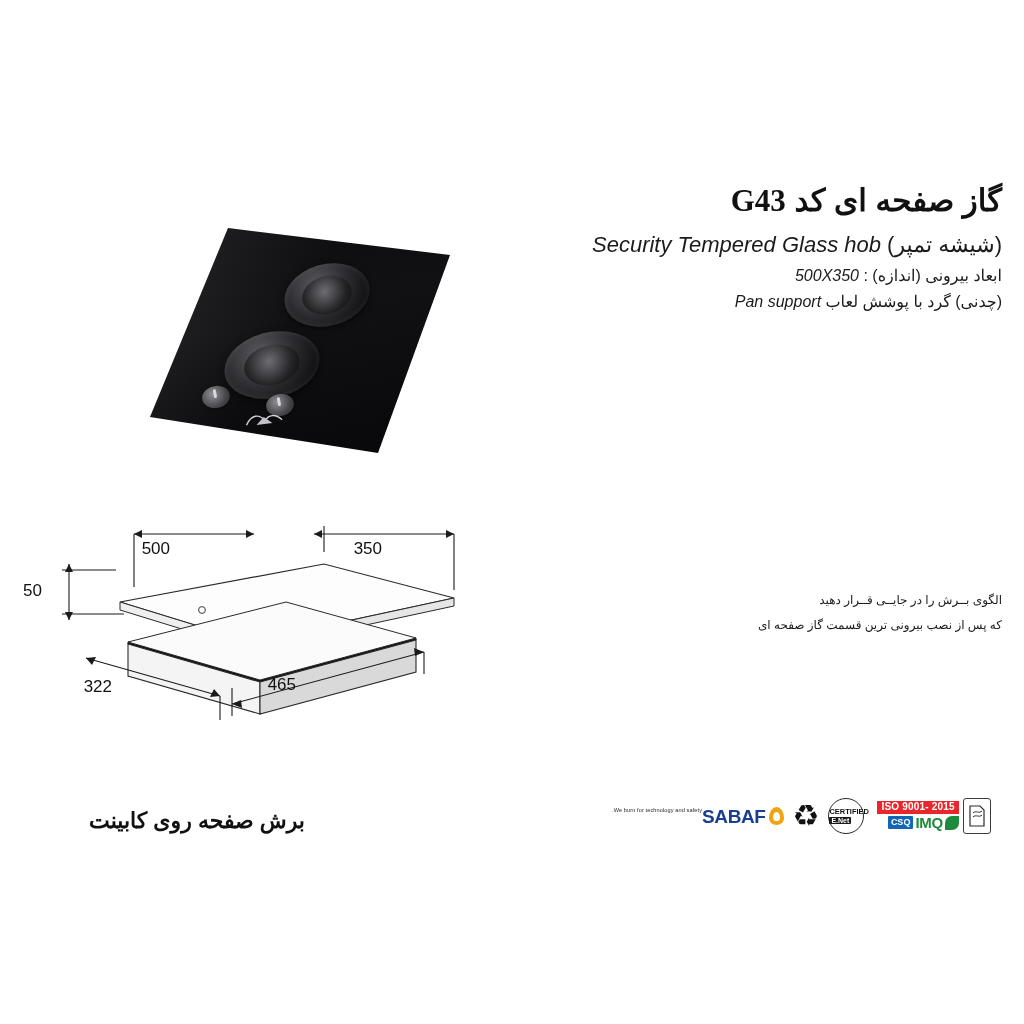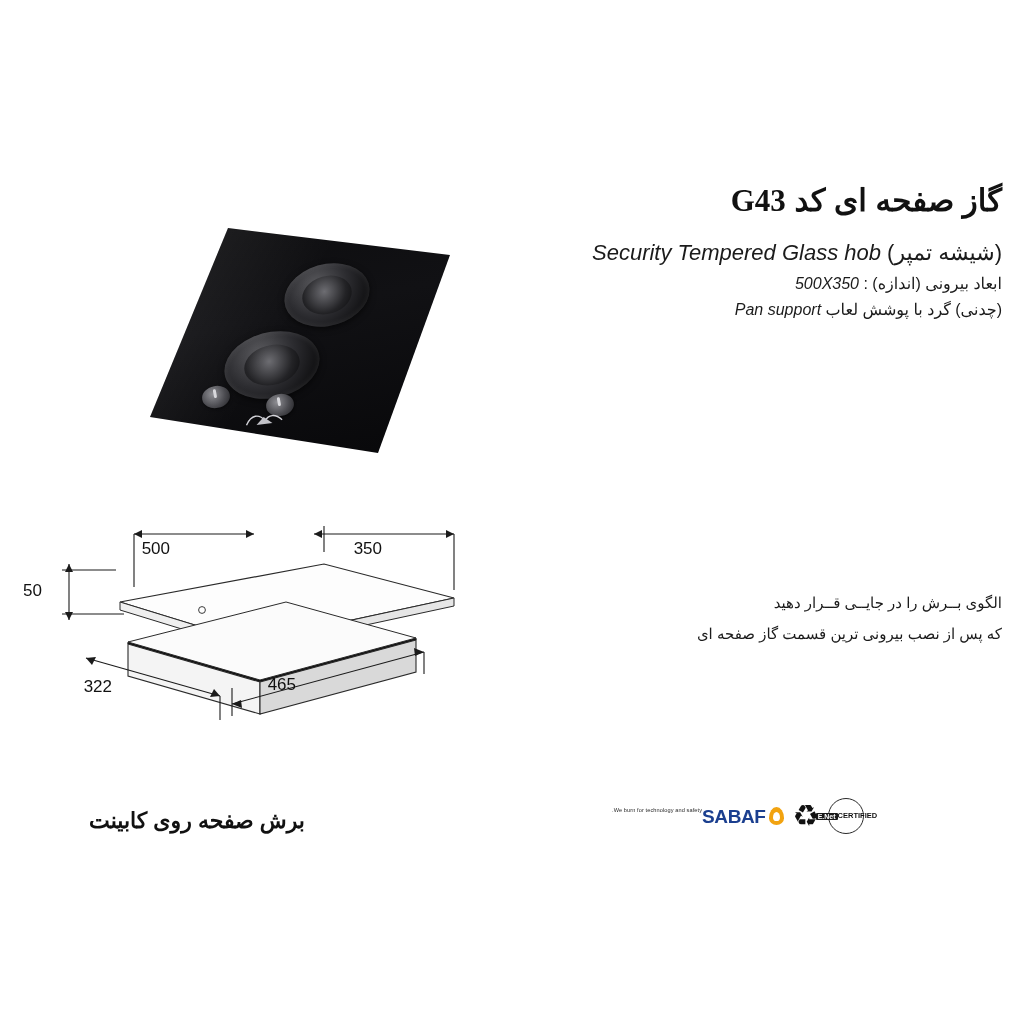--- a/index.html
+++ b/index.html
@@ -101,21 +101,21 @@
     right: 22px;
     top: 182px;
     width: 540px;
     text-align: right;
     direction: rtl;
   }
   .spec-title {
     font-size: 31px;
     font-weight: 700;
     line-height: 1.25;
-    margin-bottom: 14px;
+    margin-bottom: 6px;
     color: #111;
     text-align: right;
   }
   .spec-title .code {
     font-family: "Liberation Serif", serif;
     font-weight: 700;
   }
   .spec-line {
     font-size: 16px;
     line-height: 1.65;
@@ -133,21 +133,21 @@
   }
 
   
   .note-block {
     position: absolute;
     right: 22px;
     top: 588px;
     width: 400px;
     text-align: right;
     direction: rtl;
-    font-size: 15px;
+    font-size: 12px;
     line-height: 2.05;
     color: #1b1b1b;
   }
 
   
   .drawing {
     position: absolute;
     left: 24px;
     top: 492px;
     width: 500px;
@@ -230,22 +230,22 @@
     color: #fff;
     font-size: 9px;
     font-weight: 700;
     padding: 2px 3px;
     border-radius: 1px;
   }
   .enet {
     border: 1.3px solid #2a2a2a;
     border-radius: 50%;
     width: 34px; height: 34px;
-    display: flex; flex-direction: row;
-    align-items: center; justify-content: center;
+    display: flex; flex-direction: column;
+    align-items: flex-end; justify-content: center;
     font-size: 7.5px; font-weight: 700; color: #111;
     line-height: 1.05;
   }
   .enet .bar {
     background: #1a1a1a; color:#fff; font-size: 7px;
     padding: 0 2px; border-radius: 1px; margin-top: 1px;
   }
   .recycle {
     font-size: 30px;
     color: #111;
@@ -379,20 +379,37 @@
     </g>
     <text x="88" y="200" font-family="Liberation Sans, sans-serif" font-size="17" fill="#111">322</text>
     <text x="272" y="198" font-family="Liberation Sans, sans-serif" font-size="17" fill="#111">465</text>
   </svg>
 </div>
 
 <div class="caption">برش صفحه روی کابینت</div>
 
 <div class="certs">
 
+  <div class="cert">
+    <div class="cert-box">
+      <svg width="20" height="24" viewBox="0 0 20 24" aria-hidden="true">
+        <path d="M3 2 h10 l4 4 v16 H3 Z" fill="none" stroke="#2a2a2a" stroke-width="1.2"></path>
+        <path d="M6 9 c3 -3 6 1 9 -2" fill="none" stroke="#2a2a2a" stroke-width="1"></path>
+        <path d="M6 13 c3 -3 6 1 9 -2" fill="none" stroke="#2a2a2a" stroke-width="1"></path>
+      </svg>
+    </div>
+    <div class="iso-wrap" style="margin-right:4px;margin-left:4px;">
+      <div class="iso-top">ISO 9001- 2015</div>
+      <div class="imq-row">
+        <div class="leaf"></div>
+        <div class="imq-txt">IMQ</div>
+        <div class="csq">CSQ</div>
+      </div>
+    </div>
+  </div>
 
   <div class="cert">
     <div class="enet">
       <span>CERTIFIED</span>
       <span class="bar">E.Net</span>
     </div>
   </div>
 
   <div class="cert">
     <span class="recycle">♻</span>

